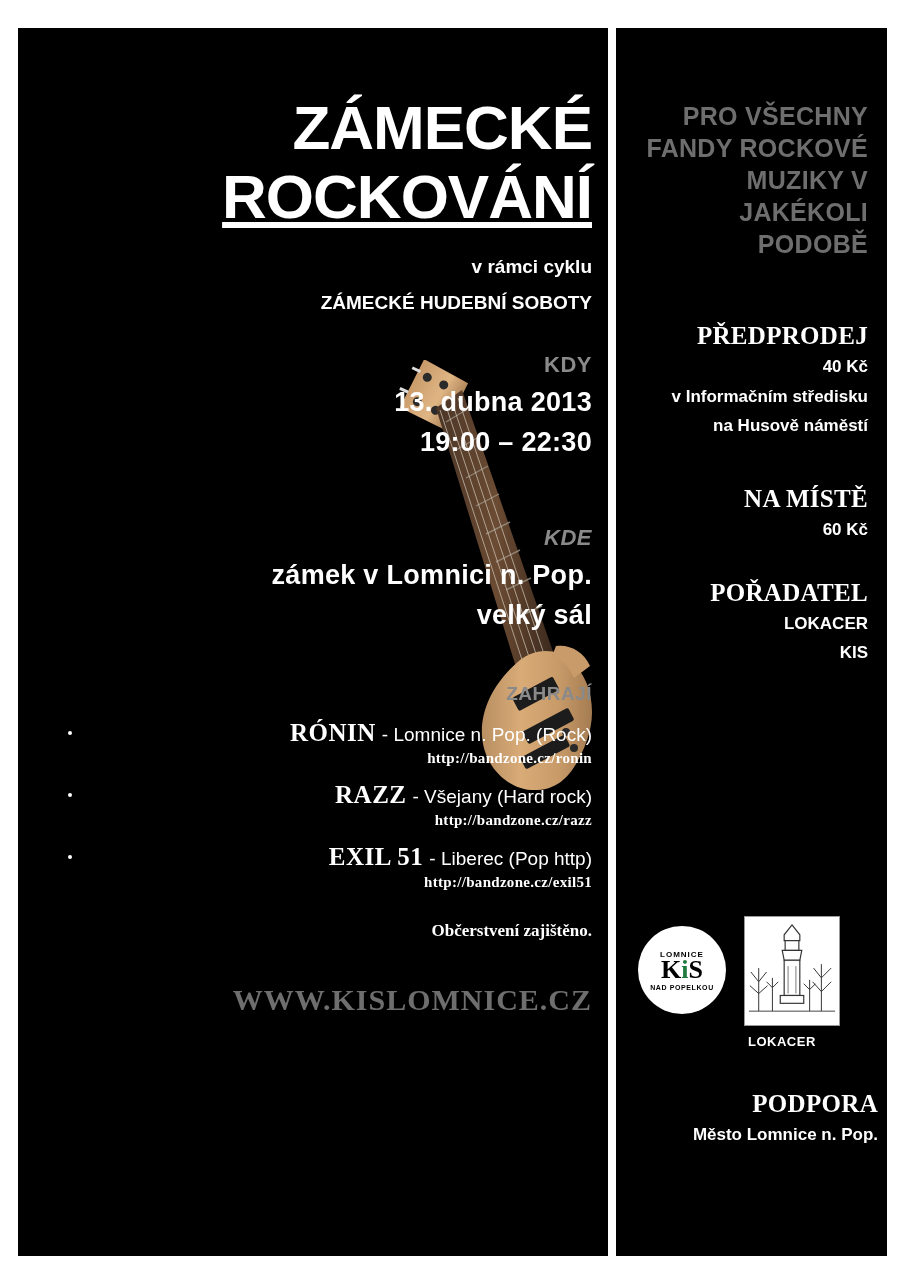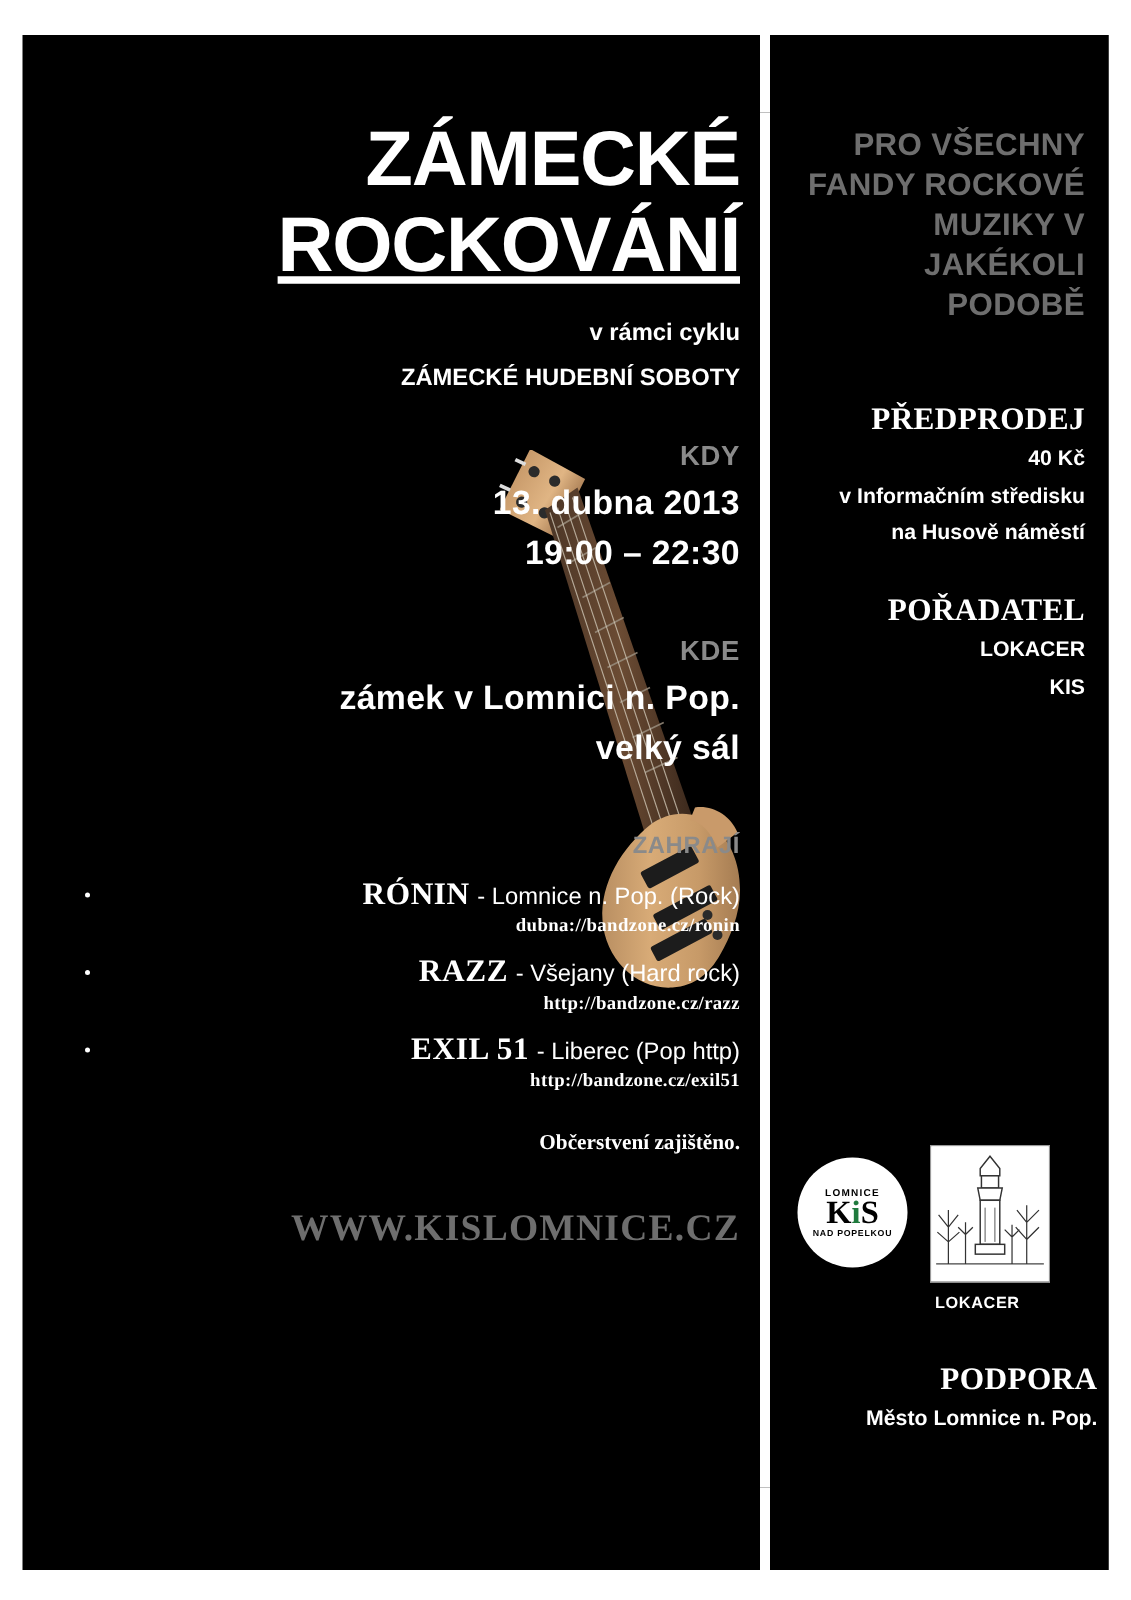--- a/index.html
+++ b/index.html
@@ -113,21 +113,21 @@
     margin-top: 38px;
   }
   .big-line {
     font-size: 27px;
     font-weight: bold;
     color: #ffffff;
     margin-top: 9px;
     letter-spacing: 0.3px;
   }
 
-  .label-grey.kde { margin-top: 50px; }
+  .label-grey.kde { margin-top: 67px; font-style: italic; }
   .label-grey.zahraji { margin-top: 52px; font-size: 19px; }
 
   .bands {
     margin-top: 14px;
     padding-left: 22px;
   }
   .band {
     margin-bottom: 14px;
     position: relative;
   }
@@ -385,21 +385,21 @@
     <div class="label-grey kde">KDE</div>
     <div class="big-line">zámek v Lomnici n. Pop.</div>
     <div class="big-line">velký sál</div>
 
     <div class="label-grey zahraji">ZAHRAJÍ</div>
 
     <div class="bands">
       <div class="band">
         <span class="bullet"></span>
         <span class="band-name">RÓNIN</span><span class="band-info">- Lomnice n. Pop.  (Rock)</span>
-        <div class="band-url">dubna://bandzone.cz/ronin</div>
+        <div class="band-url">http://bandzone.cz/ronin</div>
       </div>
       <div class="band">
         <span class="bullet"></span>
         <span class="band-name">RAZZ</span><span class="band-info">-  Všejany  (Hard rock)</span>
         <div class="band-url">http://bandzone.cz/razz</div>
       </div>
       <div class="band">
         <span class="bullet"></span>
         <span class="band-name">EXIL 51</span><span class="band-info">-  Liberec  (Pop http)</span>
         <div class="band-url">http://bandzone.cz/exil51</div>
@@ -413,20 +413,24 @@
   <div class="right-col">
     <div class="r-head-grey">PRO VŠECHNY FANDY ROCKOVÉ MUZIKY V JAKÉKOLI PODOBĚ</div>
 
     <div class="mt-62">
       <div class="r-section-title">PŘEDPRODEJ</div>
       <div class="r-text">40 Kč</div>
       <div class="r-text">v Informačním středisku</div>
       <div class="r-text">na Husově náměstí</div>
     </div>
 
+    <div class="mt-46">
+      <div class="r-section-title">NA MÍSTĚ</div>
+      <div class="r-text">60 Kč</div>
+    </div>
 
     <div class="mt-36">
       <div class="r-section-title">POŘADATEL</div>
       <div class="r-text">LOKACER</div>
       <div class="r-text">KIS</div>
     </div>
   </div>
 
   <div class="logos">
     <div class="logo-kis">

